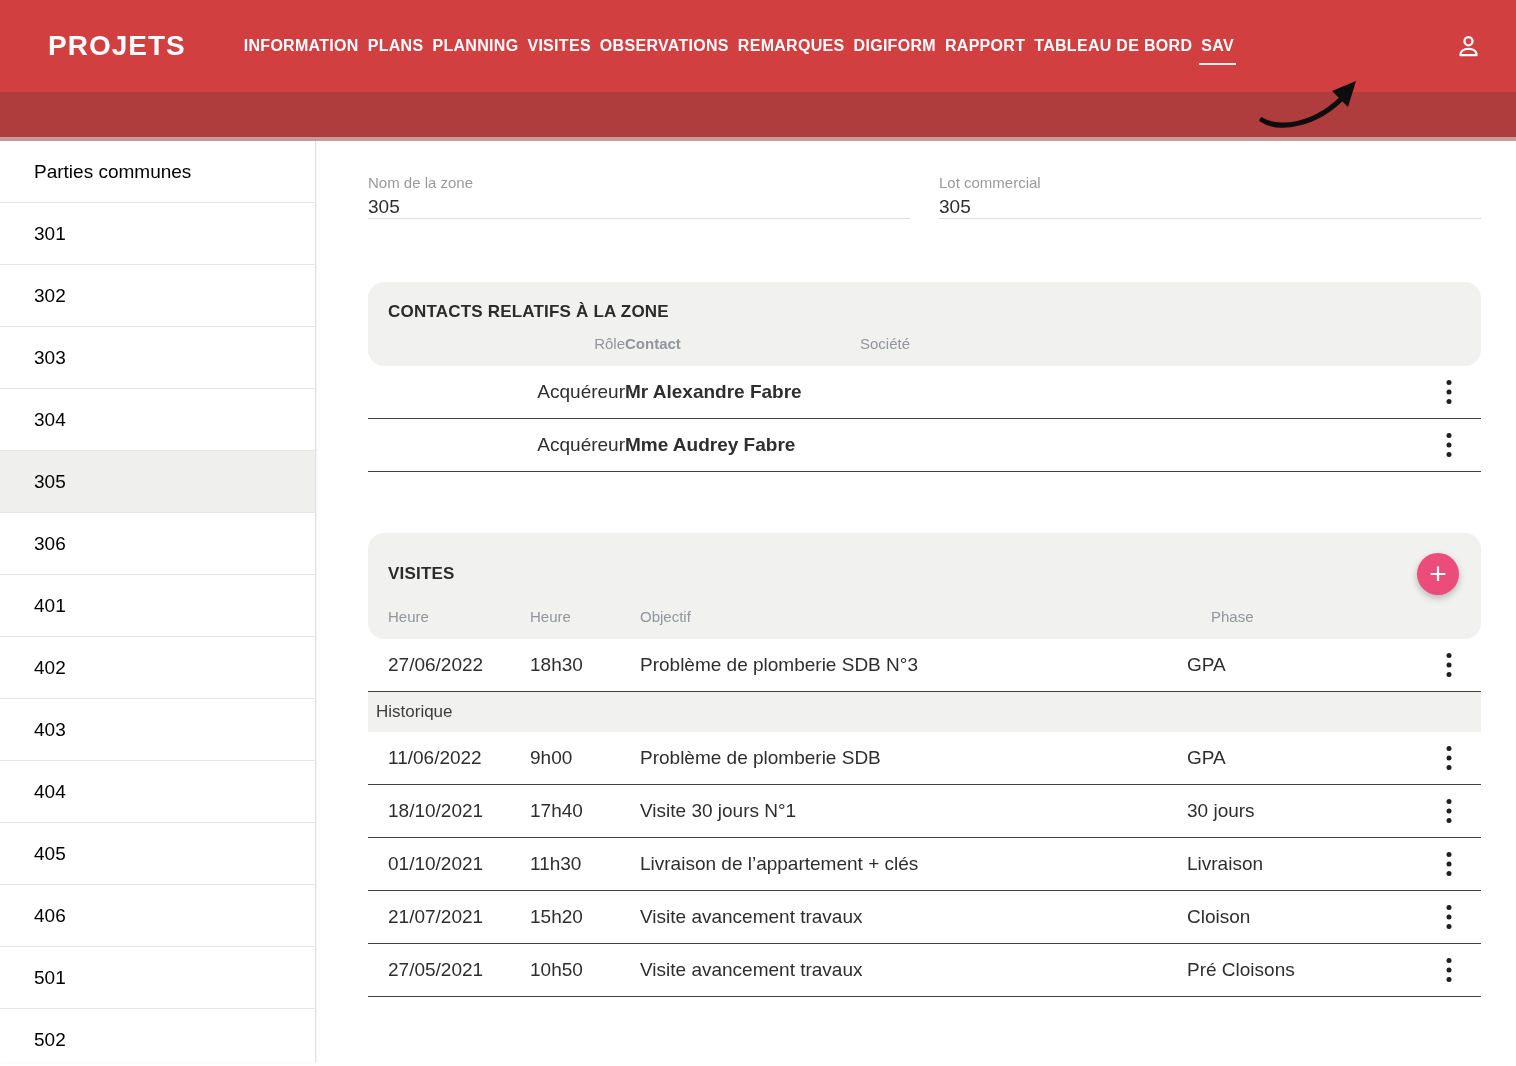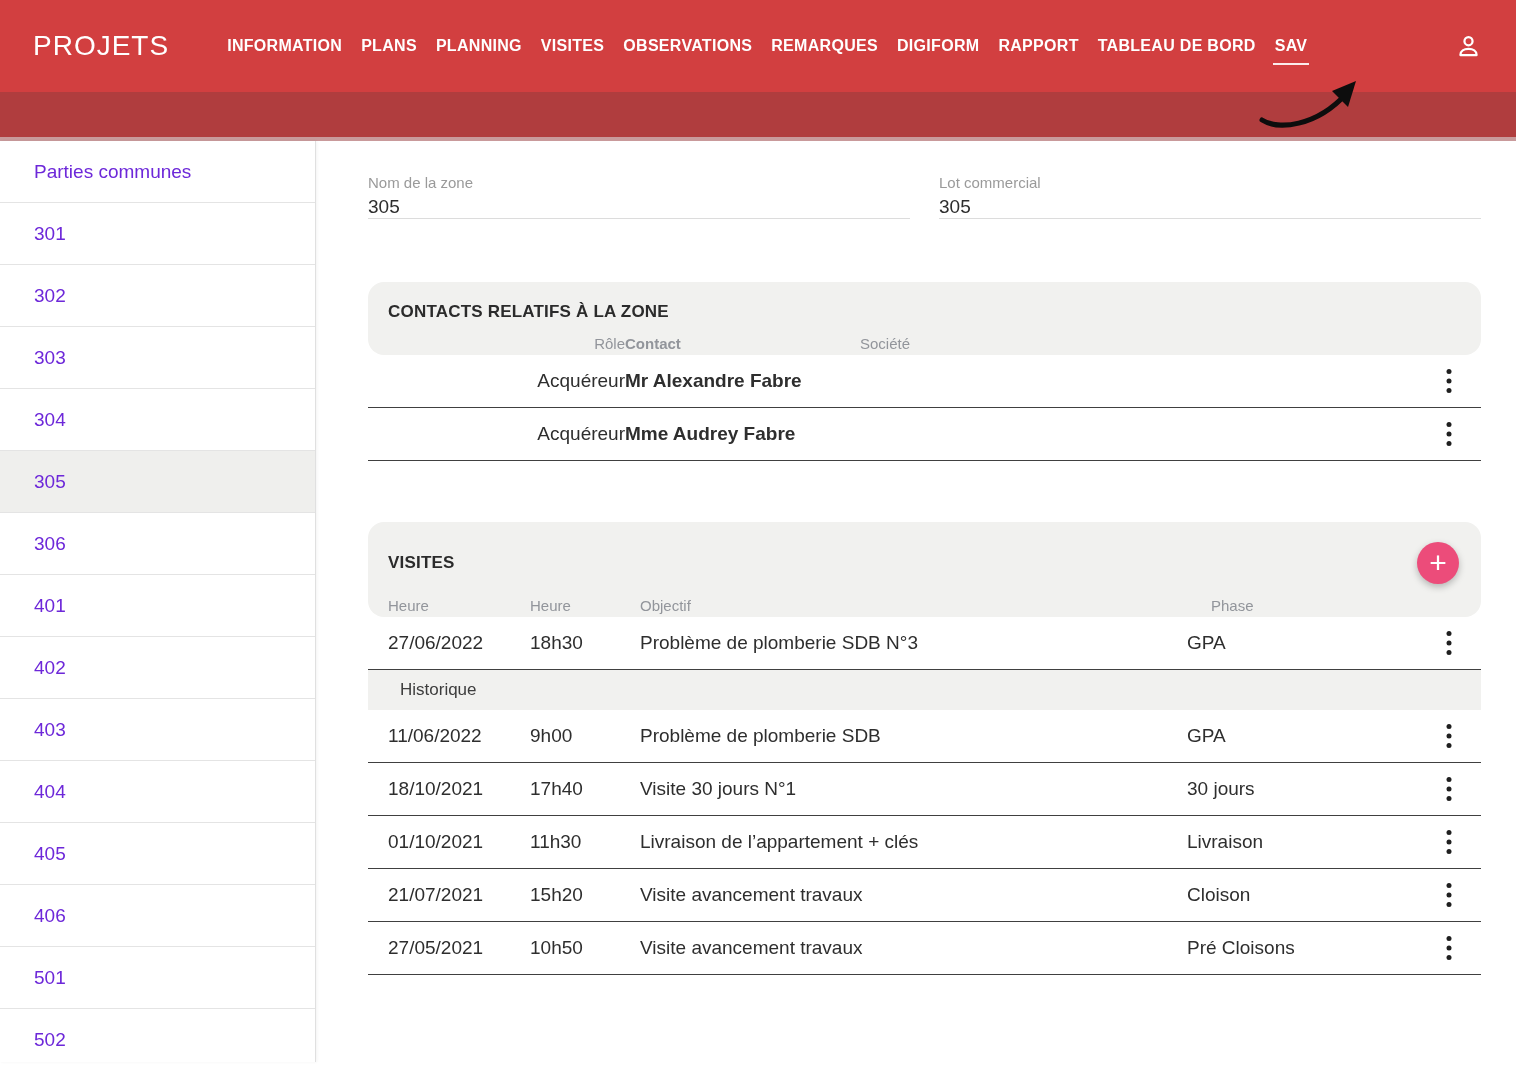--- a/index.html
+++ b/index.html
@@ -10,75 +10,75 @@
     background: #fff;
     font-family: "Liberation Sans", "DejaVu Sans", sans-serif;
   }
   
   .topbar {
     height: 92px; background: #d23f40;
     display: flex; align-items: center;
     position: relative; z-index: 2;
   }
   .brand {
-    color: #fff; font-size: 28px; font-weight: 400;
-    letter-spacing: 1px; margin-left: 33px; white-space: nowrap;
-  }
-  .mainnav { display: flex; gap: 19px; margin-left: 58px; align-items: center; justify-content: flex-end; }
+    color: #fff; font-size: 28px; font-weight: 700;
+    letter-spacing: 1px; margin-left: 48px; white-space: nowrap;
+  }
+  .mainnav { display: flex; gap: 9px; margin-left: 58px; align-items: center; justify-content: flex-end; }
   .mainnav a {
     color: #fff; font-weight: bold; font-size: 16px;
     letter-spacing: .3px; text-decoration: none; white-space: nowrap;
     position: relative; cursor: pointer;
   }
   .mainnav a.active::after {
     content: ""; position: absolute; left: -2px; right: -2px; bottom: -10px;
     height: 2px; background: rgba(255,255,255,.9);
   }
   .account { margin-left: auto; margin-right: 34px; cursor: pointer; display: flex; }
   .subbar { height: 49px; background: #b03d3e; border-bottom: 4px solid #c99a9b; }
   .arrow-overlay { position: absolute; left: 1230px; top: 60px; z-index: 5; pointer-events: none; }
   
   .app-body { display: flex; height: 921px; }
   .sidebar {
     width: 316px; flex: 0 0 316px; background: #fff;
     border-right: 1px solid #e0e0e0; box-shadow: 1px 0 3px rgba(0,0,0,.05);
   }
   .side-item {
     height: 62px; display: flex; align-items: center;
-    padding-left: 34px; font-size: 19px; color: #6d28d9;
+    padding-left: 34px; font-size: 19px; color: #000000;
     border-bottom: 1px solid #e4e4e4; cursor: pointer; text-align: center;
   }
   .side-item.selected { background: #efefed; }
   .content { flex: 1; padding: 0 35px 0 52px; overflow: hidden; }
   
   .fields-row { display: flex; gap: 29px; margin-top: 33px; }
   .field { flex: 1; border-bottom: 1px solid #dcdcdc; padding-bottom: 0; cursor: text; }
   .field .lbl { font-size: 15px; color: #9a9a9a; }
   .field .val { font-size: 19px; color: #2e2e2e; margin-top: 5px; }
   
   .card { margin-top: 63px; }
-  .card-head { background: #f1f1ef; padding: 20px 20px 3px; position: relative; border-radius: 16px; }
+  .card-head { background: #f1f1ef; padding: 20px 20px 14px; position: relative; border-radius: 16px; }
   .card-title { font-size: 17px; font-weight: bold; color: #2b2b2b; margin: 0; letter-spacing: .2px; }
   .cols { display: flex; margin-top: 13px; font-size: 15px; color: #92959b; }
   .vhead-top { display: flex; align-items: center; height: 42px; position: relative; }
   .fab {
     position: absolute; right: 2px; top: 0;
     width: 42px; height: 42px; border-radius: 50%;
     background: #ec4c7a; color: #fff; border: none; cursor: pointer;
     font-size: 30px; font-weight: 300; line-height: 40px; text-align: center;
     box-shadow: 0 3px 7px rgba(0,0,0,.25); padding: 0;
   }
   .trow {
     display: flex; align-items: center; height: 53px;
     border-bottom: 1px solid #404040; padding: 0 20px;
     font-size: 19px; color: #2e2e2e; background: #fff;
   }
   .hist-band {
     height: 40px; display: flex; align-items: center;
-    padding: 0 32px; background: #f1f1ef;
+    padding: 0 8px; background: #f1f1ef;
     font-size: 17px; color: #3d3d3d;
   }
   
   .c-role { width: 237px; text-align: right; } .c-contact { width: 235px; font-weight: bold; } .c-societe { flex: 1; }
   
   .c-date { width: 142px; } .c-heure { width: 110px; } .c-objectif { flex: 1; } .c-phase { width: 250px; }
   .kebab { width: 24px; display: flex; justify-content: center; cursor: pointer; }
 </style>
 </head>
 <body>

